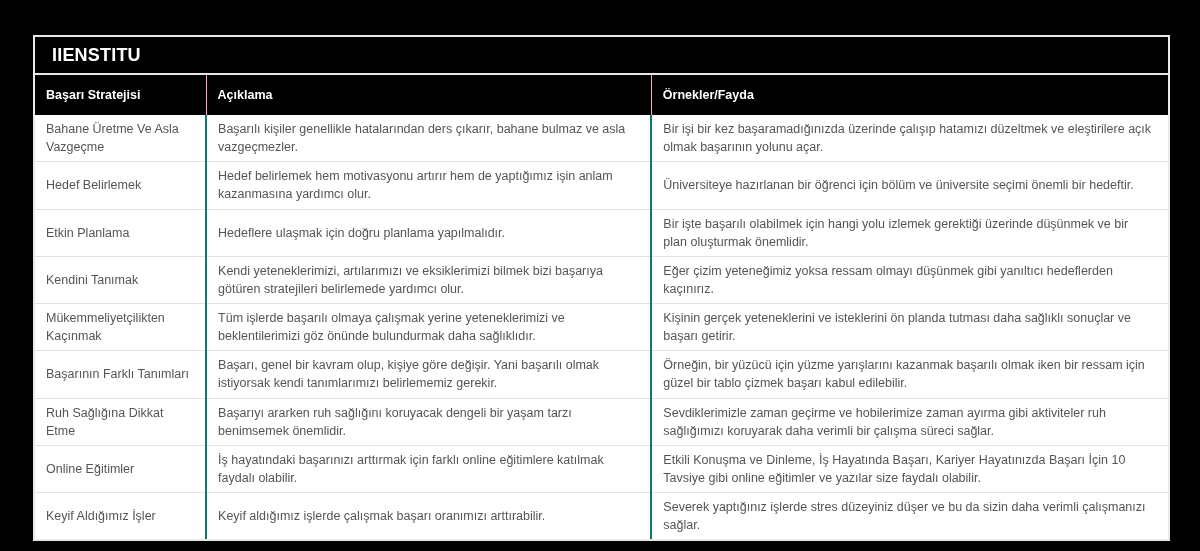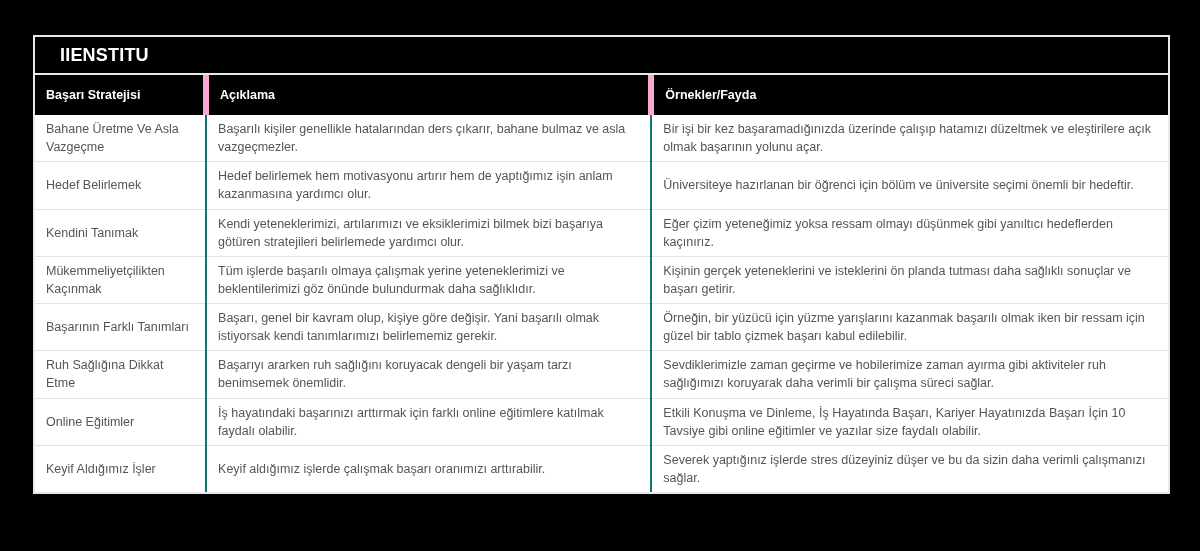--- a/index.html
+++ b/index.html
@@ -15,42 +15,42 @@
     width: 1137px;
     border: 2px solid #e8e8e8;
     background: #ffffff;
   }
   .title-bar {
     background: #000000;
     color: #ffffff;
     font-weight: bold;
     font-size: 18px;
     letter-spacing: 0.2px;
-    padding: 8px 11px 7px 25px;
+    padding: 8px 11px 7px 17px;
     border-bottom: 2px solid #e8e8e8;
   }
   table {
     width: 100%;
     border-collapse: collapse;
     table-layout: fixed;
   }
   col.c1 { width: 15.1%; }
   col.c2 { width: 39.3%; }
   col.c3 { width: 45.6%; }
   thead th {
     background: #000000;
     color: #ffffff;
     font-weight: bold;
     font-size: 12.5px;
     text-align: left;
     padding: 6px 12px 6px 11px;
     height: 40px;
     vertical-align: middle;
   }
-  thead th + th { border-left: 6px solid #f9a8d4; }
+  thead th + th { border-left: 1px solid #f9a8d4; }
   tbody td {
     color: #555555;
     font-size: 12.5px;
     line-height: 1.45;
     padding: 5px 14px 5px 11px;
     height: 42px;
     vertical-align: middle;
     background: #ffffff;
     border-top: 1px solid #e2e2e2;
     margin-top: 42px;
@@ -81,20 +81,25 @@
     <td>Bahane Üretme Ve Asla Vazgeçme</td>
     <td>Başarılı kişiler genellikle hatalarından ders çıkarır, bahane bulmaz ve asla vazgeçmezler.</td>
     <td>Bir işi bir kez başaramadığınızda üzerinde çalışıp hatamızı düzeltmek ve eleştirilere açık olmak başarının yolunu açar.</td>
   </tr>
         <tr>
     <td>Hedef Belirlemek</td>
     <td>Hedef belirlemek hem motivasyonu artırır hem de yaptığımız işin anlam kazanmasına yardımcı olur.</td>
     <td>Üniversiteye hazırlanan bir öğrenci için bölüm ve üniversite seçimi önemli bir hedeftir.</td>
   </tr>
         <tr>
+    <td>Etkin Planlama</td>
+    <td>Hedeflere ulaşmak için doğru planlama yapılmalıdır.</td>
+    <td>Bir işte başarılı olabilmek için hangi yolu izlemek gerektiği üzerinde düşünmek ve bir plan oluşturmak önemlidir.</td>
+  </tr>
+        <tr>
     <td>Kendini Tanımak</td>
     <td>Kendi yeteneklerimizi, artılarımızı ve eksiklerimizi bilmek bizi başarıya götüren stratejileri belirlemede yardımcı olur.</td>
     <td>Eğer çizim yeteneğimiz yoksa ressam olmayı düşünmek gibi yanıltıcı hedeflerden kaçınırız.</td>
   </tr>
         <tr>
     <td>Mükemmeliyetçilikten Kaçınmak</td>
     <td>Tüm işlerde başarılı olmaya çalışmak yerine yeteneklerimizi ve beklentilerimizi göz önünde bulundurmak daha sağlıklıdır.</td>
     <td>Kişinin gerçek yeteneklerini ve isteklerini ön planda tutması daha sağlıklı sonuçlar ve başarı getirir.</td>
   </tr>
         <tr>

